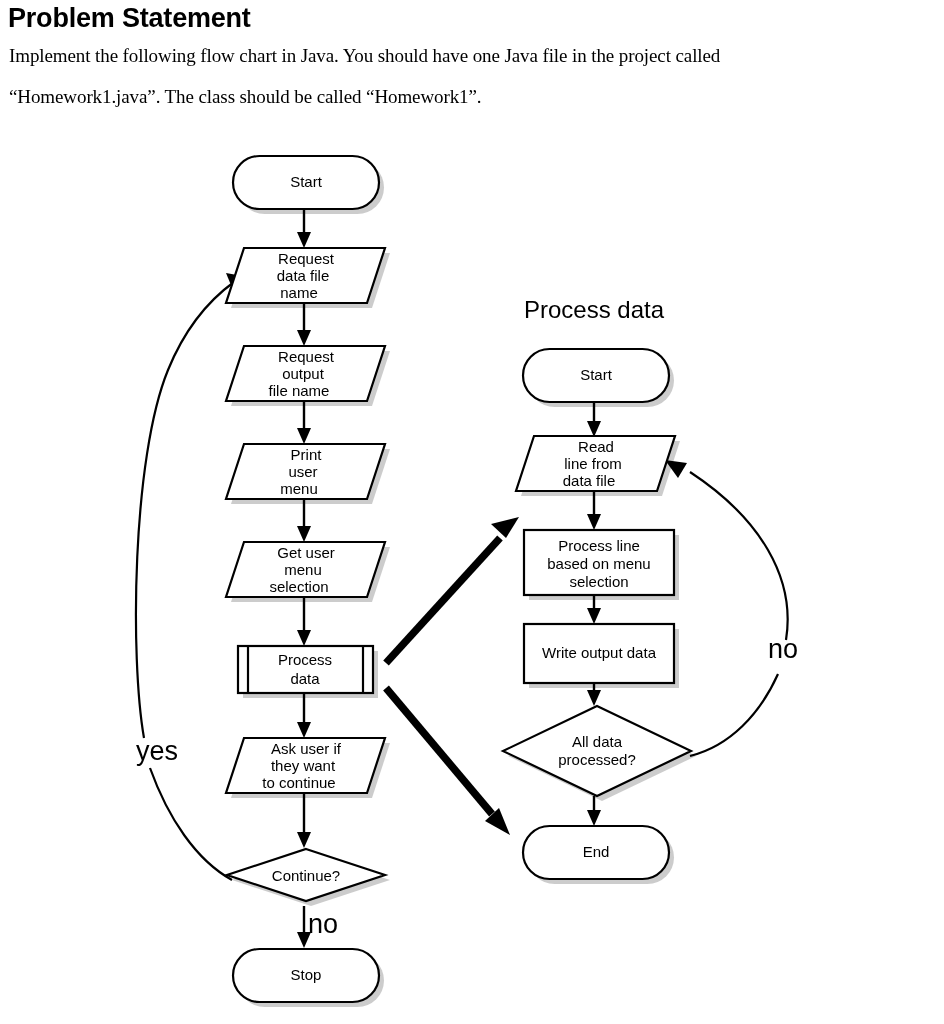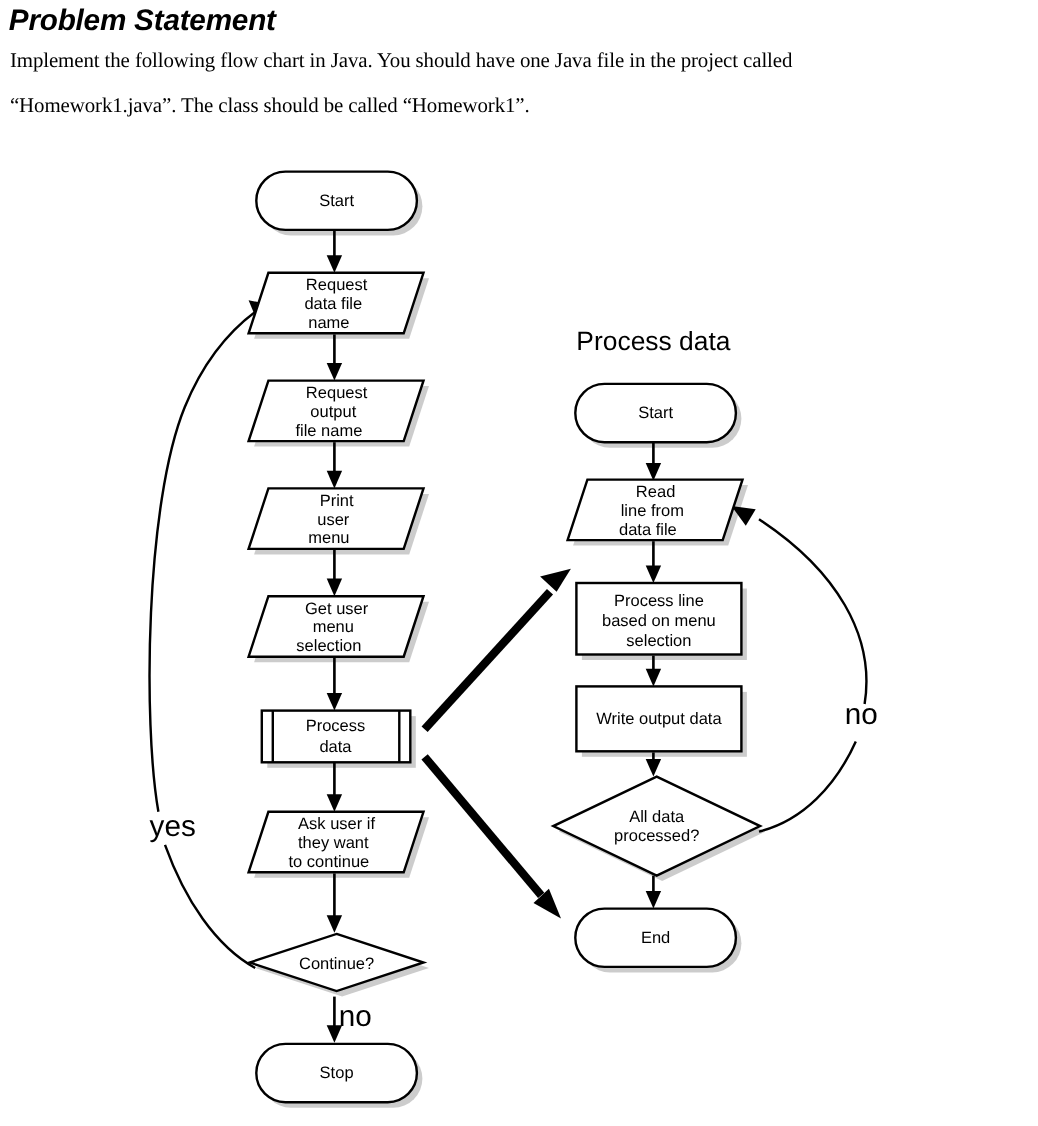--- a/index.html
+++ b/index.html
@@ -16,21 +16,20 @@
     overflow: hidden;
   }
   #page-title {
     position: absolute;
     left: 8px;
     top: 2px;
     font-size: 27px;
     font-weight: bold;
     letter-spacing: -0.2px;
     line-height: 32px;
-    font-style: italic;
   }
   .intro-line {
     position: absolute;
     left: 9px;
     font-size: 19px;
     line-height: 24px;
     letter-spacing: -0.1px;
     white-space: pre;
     font-family: Liberation Serif, serif;
   }

